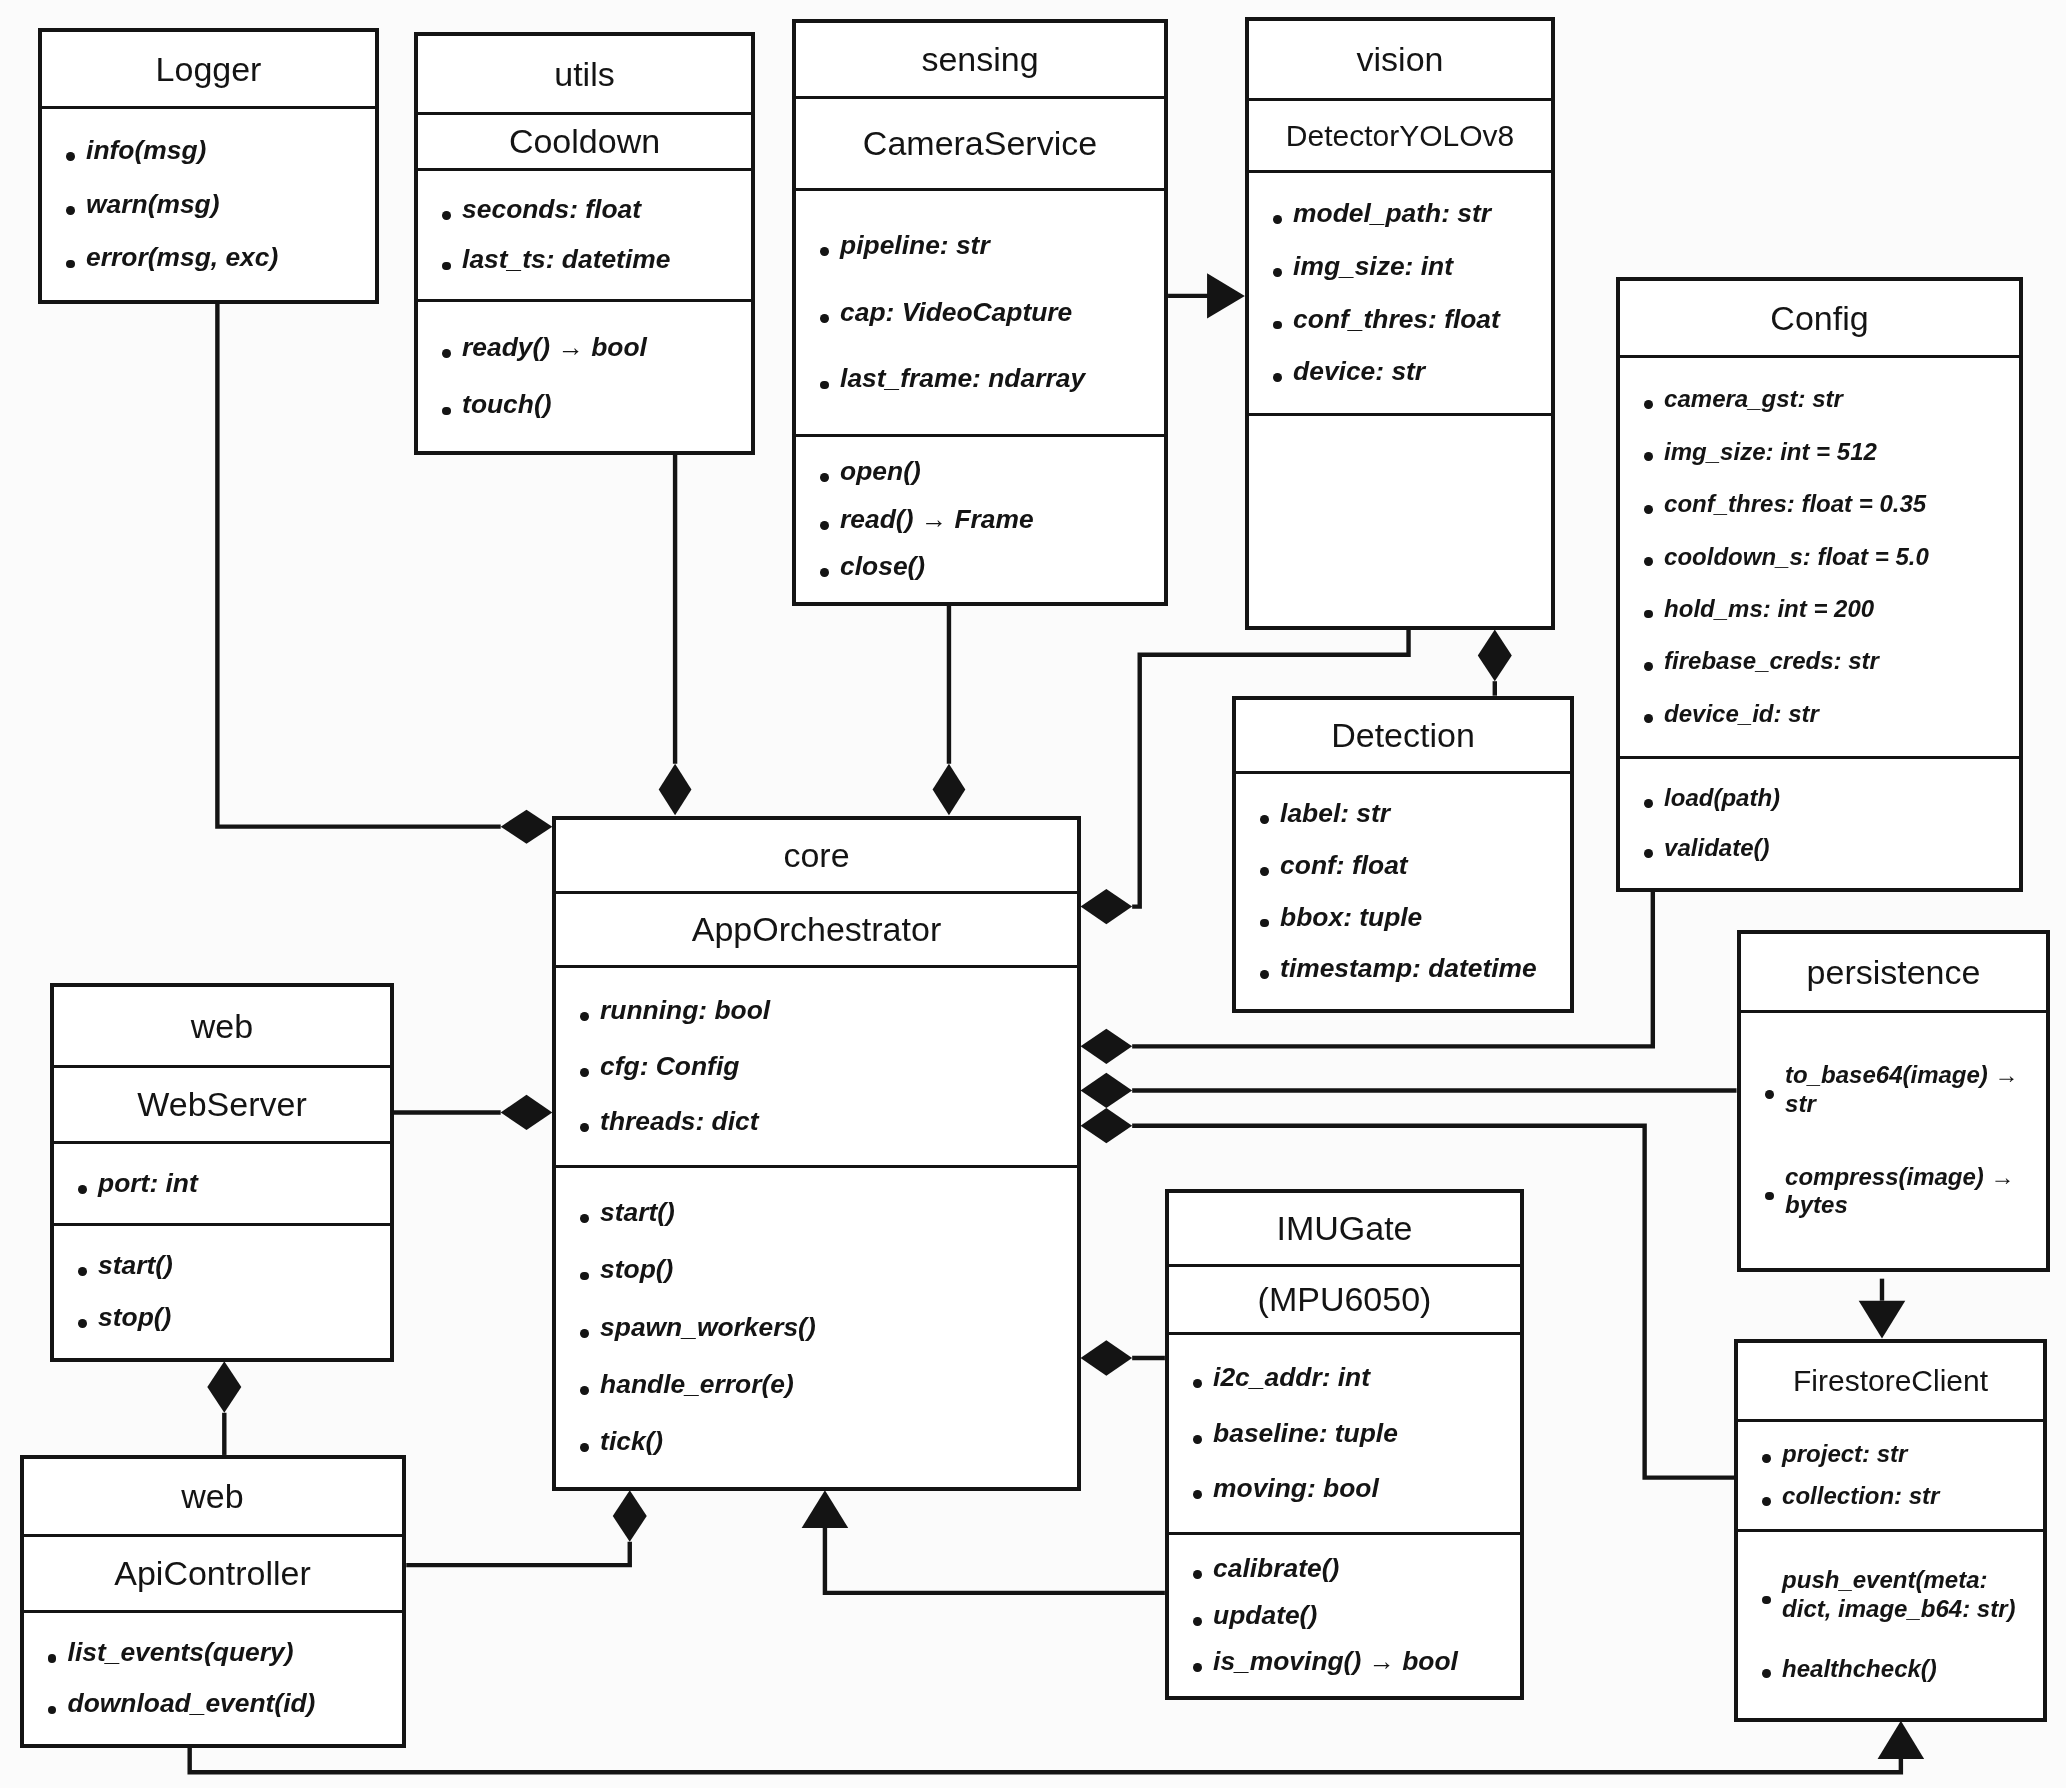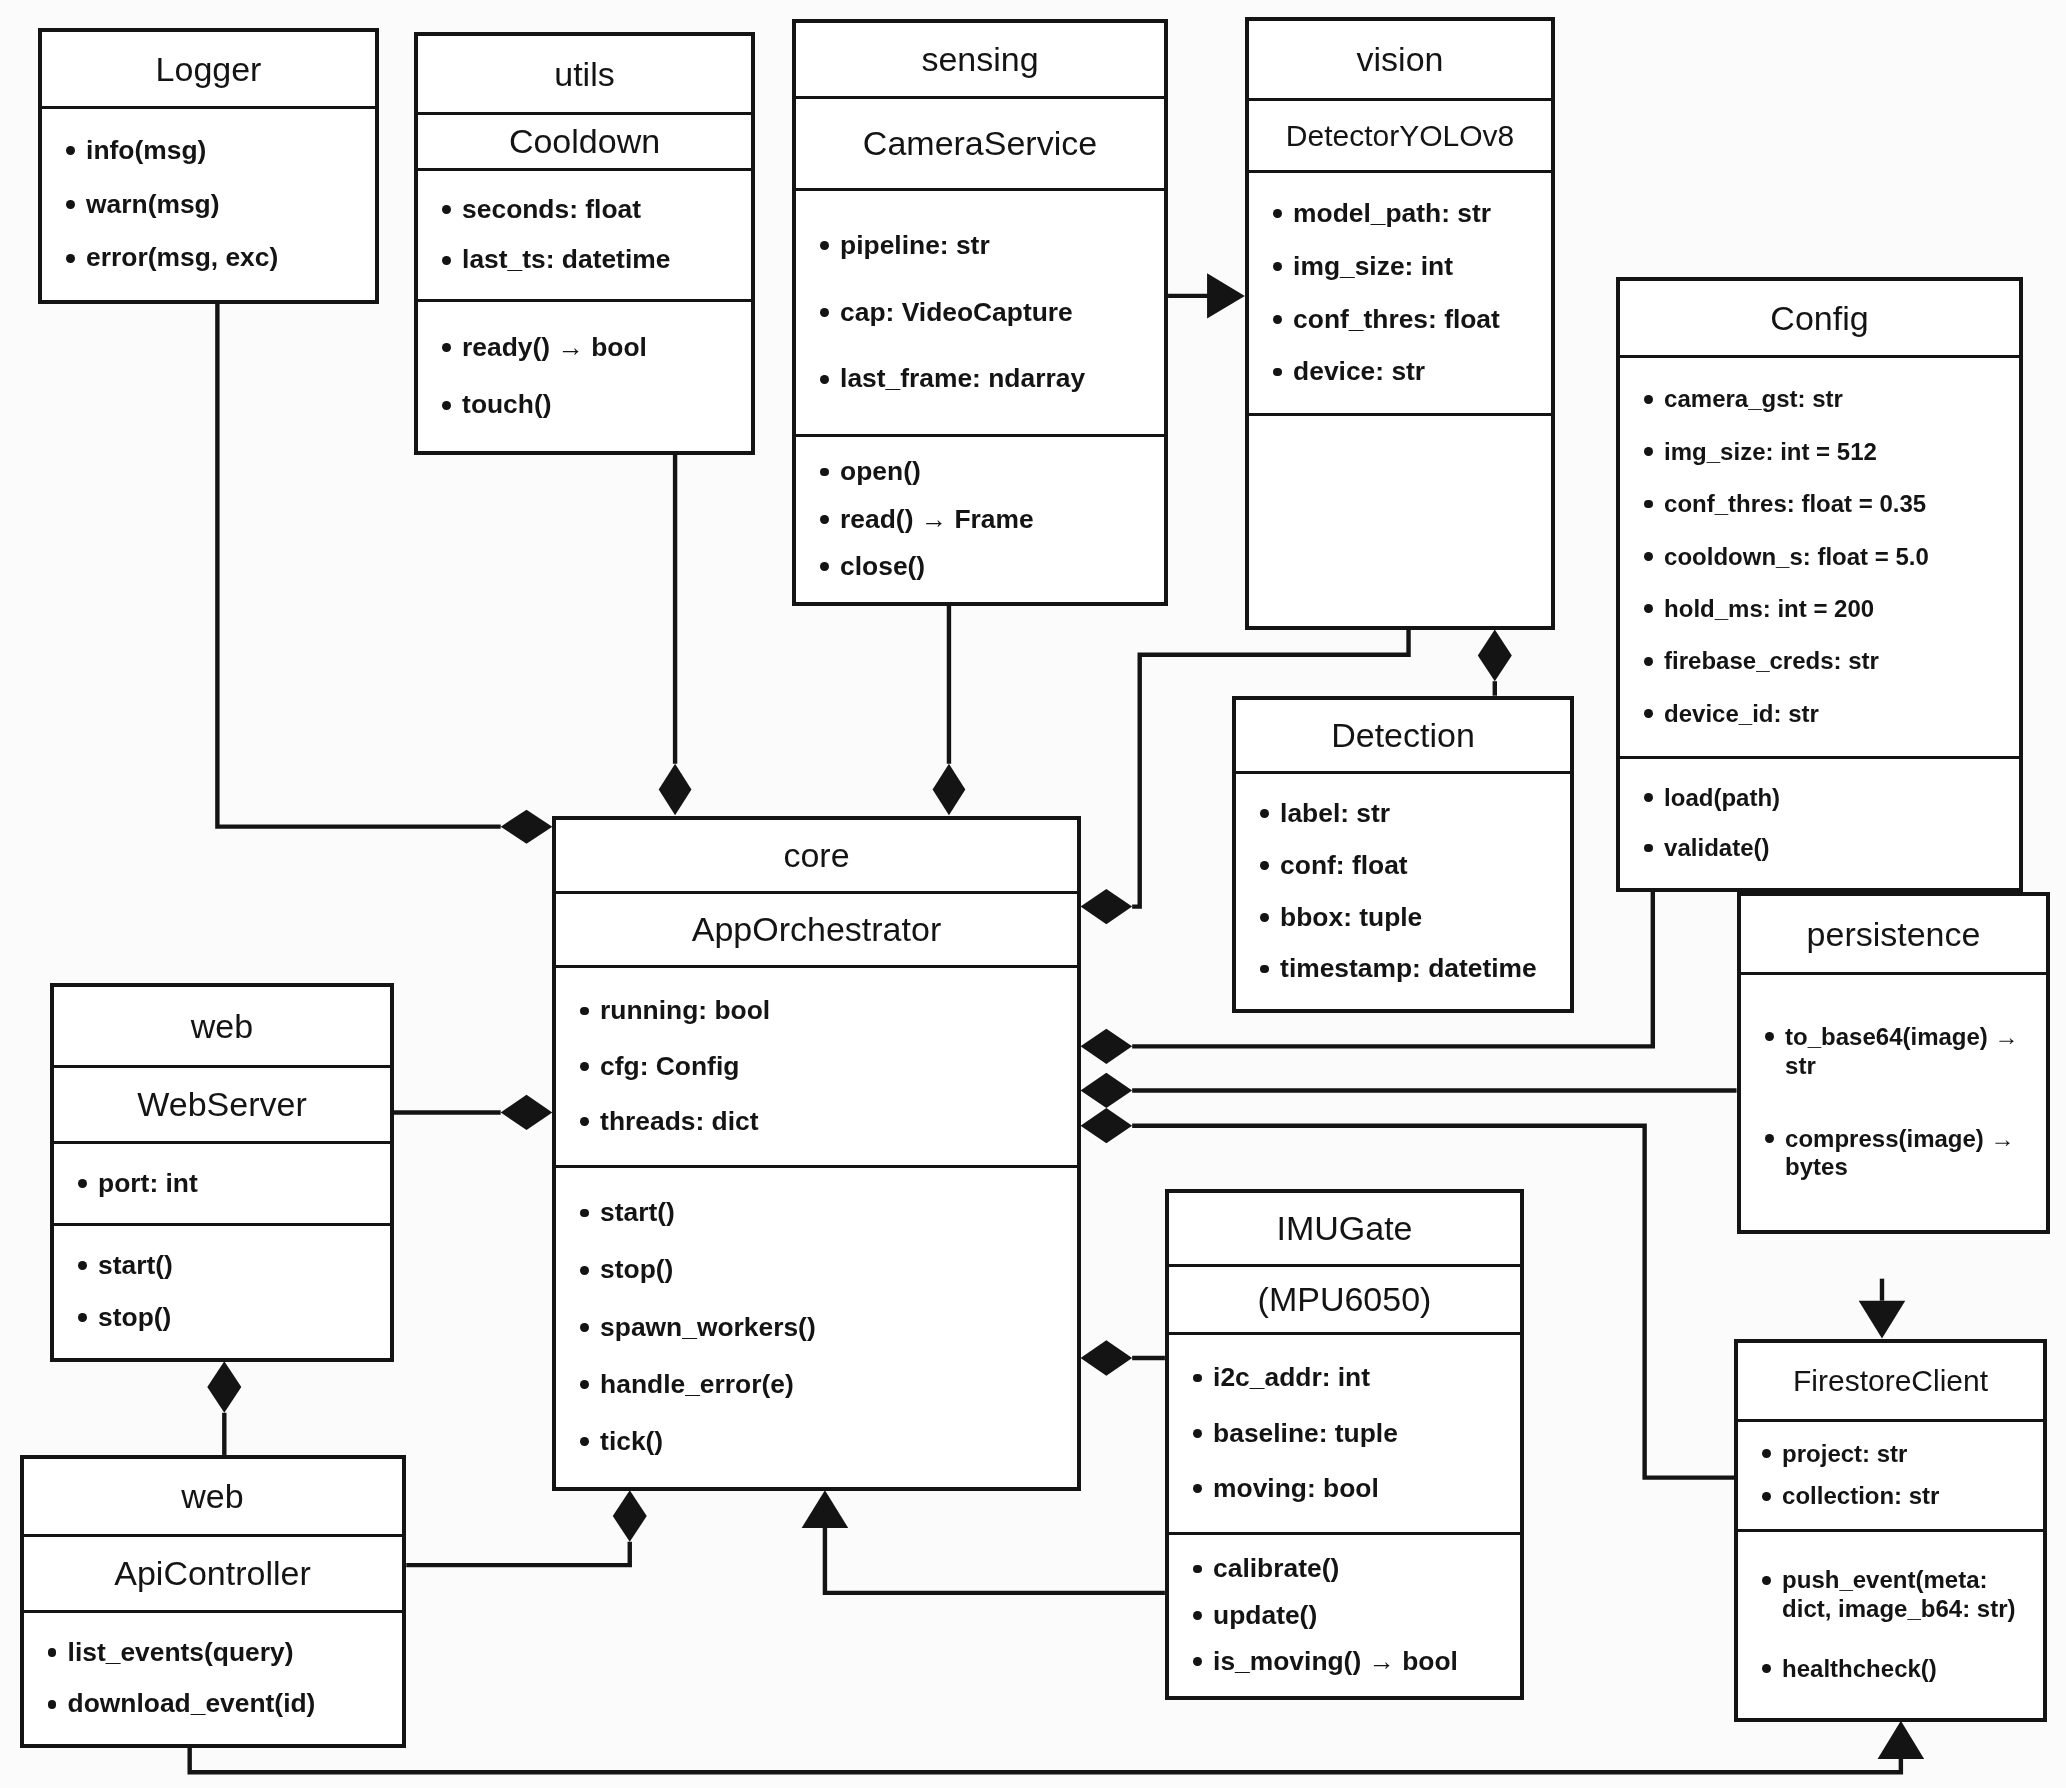--- a/index.html
+++ b/index.html
@@ -17,21 +17,21 @@
     display:flex;align-items:center;justify-content:center;
     font-weight:400;font-size:34px;letter-spacing:0px;
   }
   .band.fs48{font-size:30px;}
   .list{
     box-sizing:border-box;border-bottom:3.1px solid #141414;flex:none;
     display:flex;flex-direction:column;justify-content:space-evenly;
     padding:3.8px 10px 3.8px 24px;
   }
   .list.last{border-bottom:none;flex:1;}
-  .item{display:flex;align-items:flex-start;font-weight:600;font-size:26.4px;line-height:1.2;}
+  .item{display:flex;align-items:center;font-weight:600;font-size:26.4px;line-height:1.2;font-style:italic;}
   .item .dot{flex:none;width:8.8px;height:8.8px;border-radius:50%;background:#141414;margin:11.3px 11.3px 0 0;}
   .item .txt{flex:1;min-width:0;}
   .cls.small .item{font-size:24px;}
   .cls.small .item .dot{margin-top:9.4px;}
 </style>
 </head>
 <body>
 
 <div id="canvas">
 
@@ -309,21 +309,21 @@
           <span class="dot"></span>
           <span class="txt">list_events(query)</span>
         </div>
       <div class="item">
           <span class="dot"></span>
           <span class="txt">download_event(id)</span>
         </div>
     </div>
   </div>
 
-  <div class="cls small" style="left:1737px;top:892px;width:313px;height:342px">
+  <div class="cls small" style="left:1737px;top:930px;width:313px;height:342px">
     <div class="band" style="height:79px">persistence</div>
     <div class="list last">
       <div class="item">
           <span class="dot"></span>
           <span class="txt">to_base64(image) → str</span>
         </div>
       <div class="item">
           <span class="dot"></span>
           <span class="txt">compress(image) → bytes</span>
         </div>

